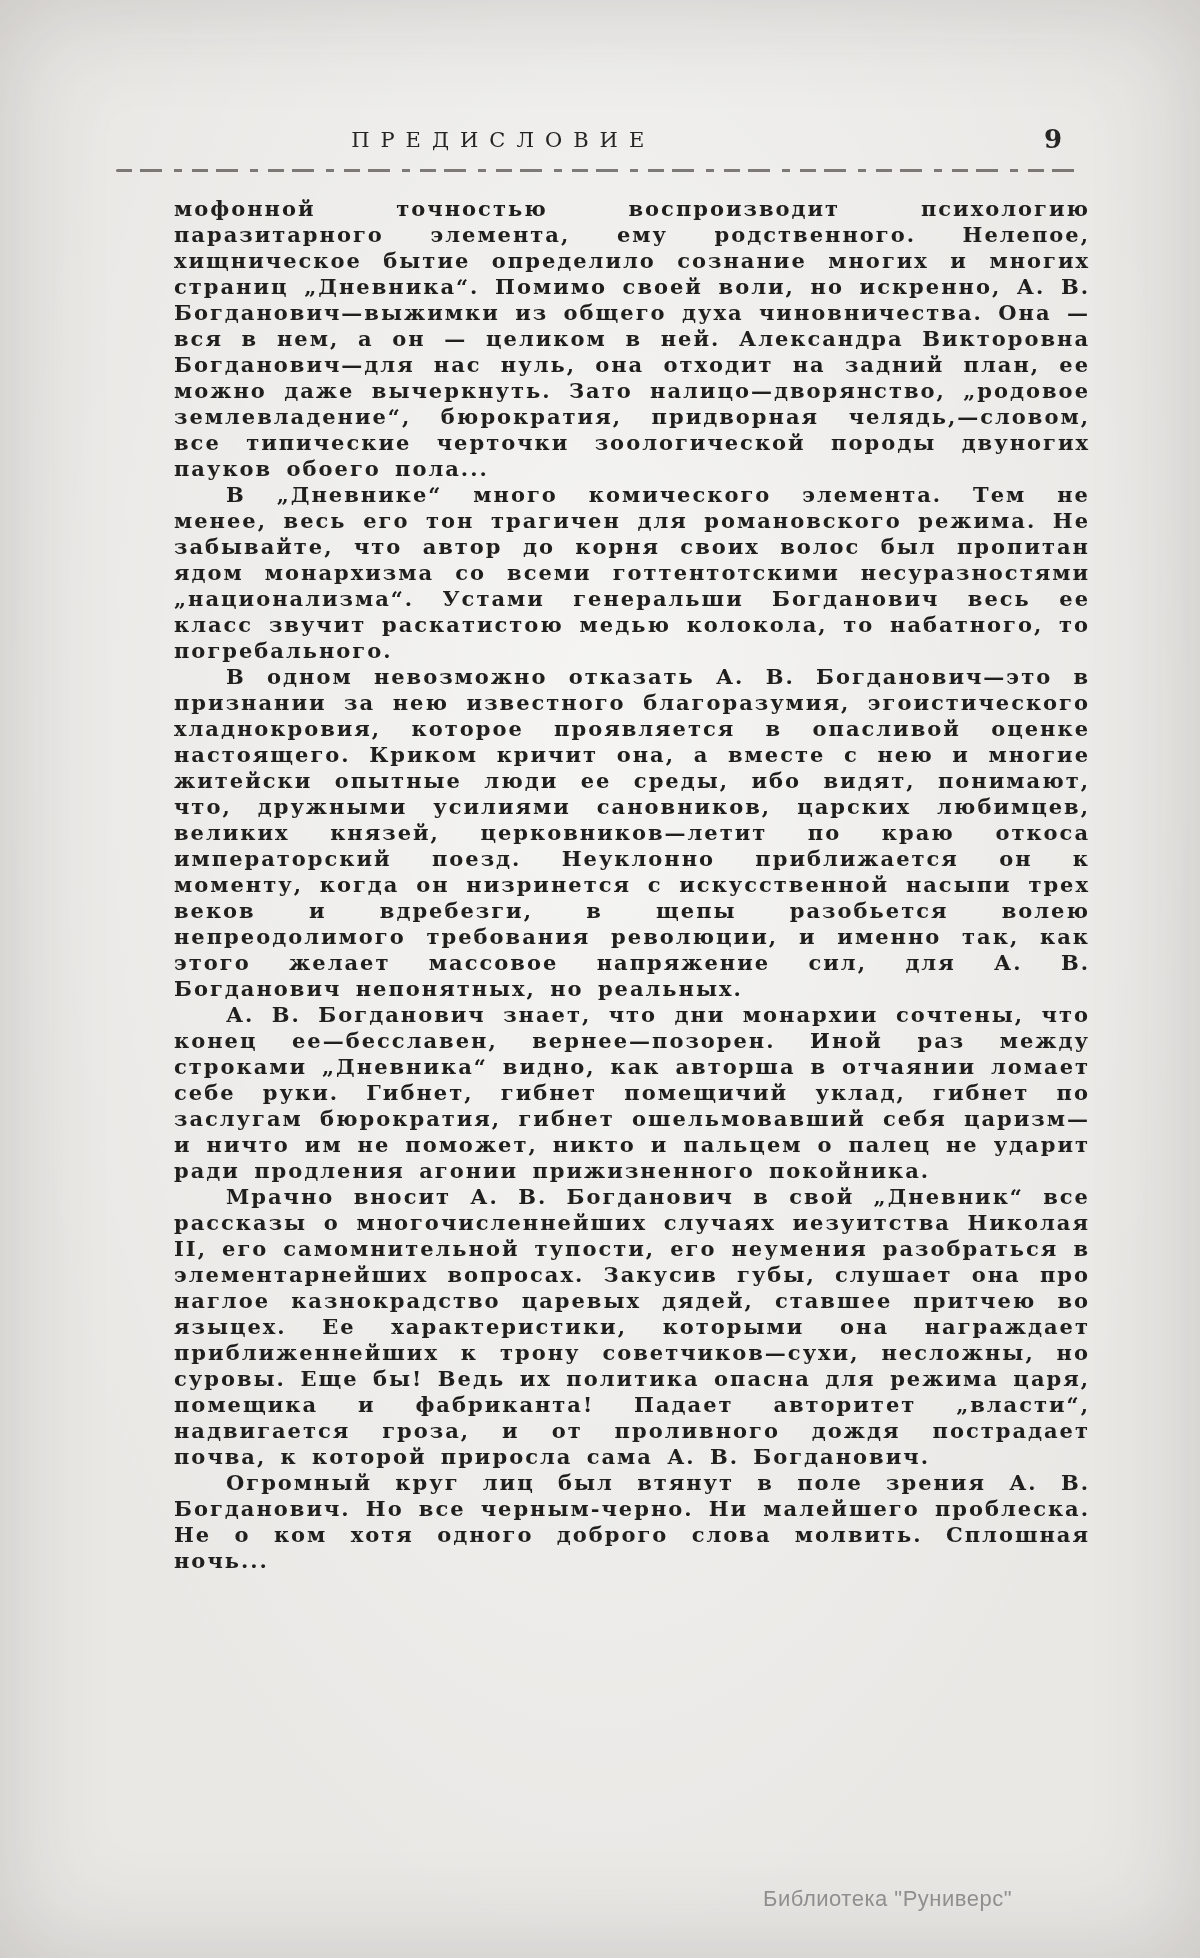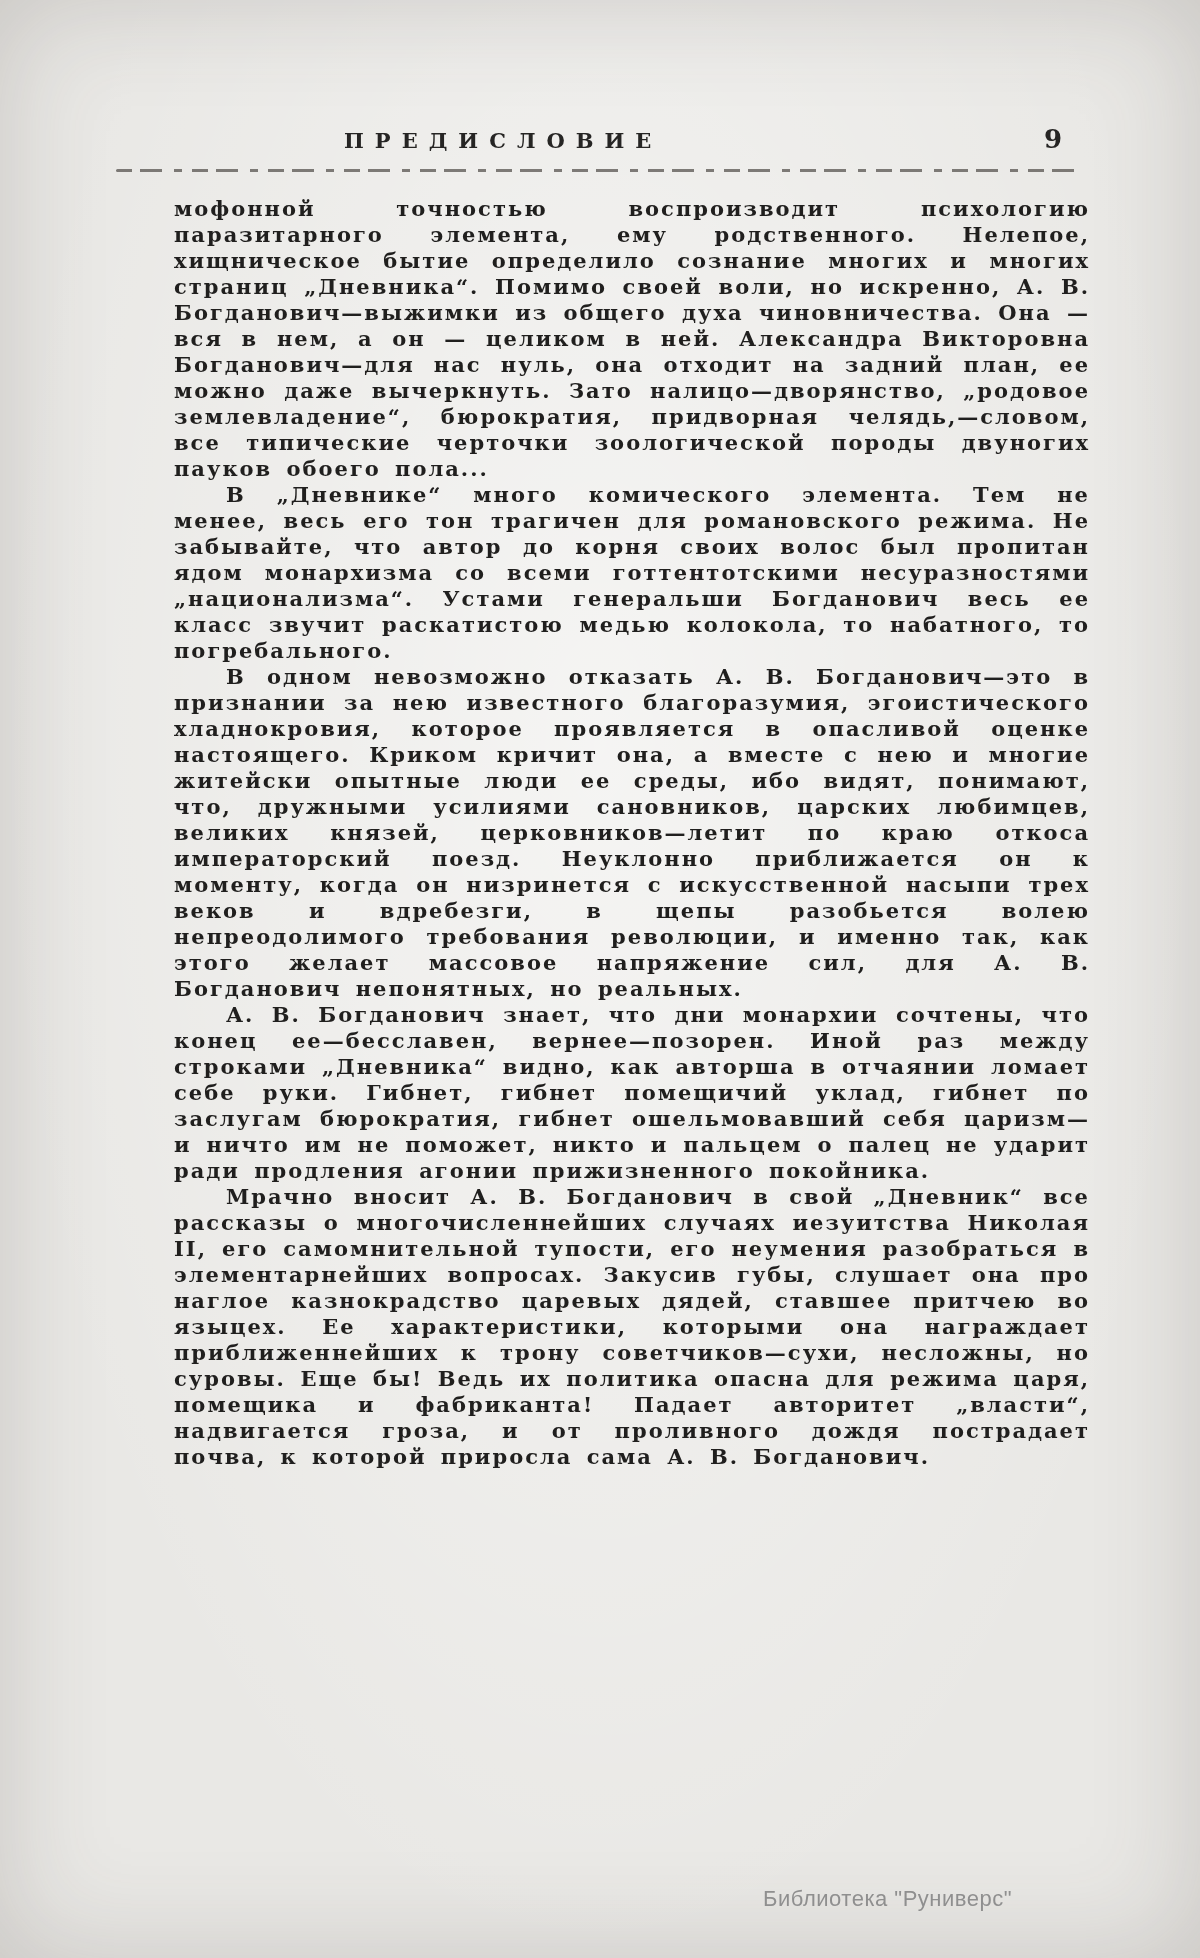--- a/index.html
+++ b/index.html
@@ -22,21 +22,21 @@
     top: 128px;
     left: 120px;
     right: 122px;
     height: 34px;
   }
   .running-title {
     position: absolute;
     left: 40%;
     transform: translateX(-50%);
     font-size: 21px;
-    font-weight: bold;
+    font-weight: normal;
     letter-spacing: 11px;
     color: #262524;
     white-space: nowrap;
   }
   .page-number {
     position: absolute;
     right: 16px;
     top: -4px;
     font-size: 26px;
     font-weight: bold;
@@ -106,17 +106,18 @@
   </header>
 
   <div class="header-rule"></div>
 
   <main class="page-body">
     <p class="para no-indent">мофонной точностью воспроизводит психологию паразитарного элемента, ему родственного. Нелепое, хищническое бытие определило сознание многих и многих страниц „Дневника“. Помимо своей воли, но искренно, А. В. Богданович—выжимки из общего духа чиновничества. Она — вся в нем, а он — целиком в ней. Александра Викторовна Богданович—для нас нуль, она отходит на задний план, ее можно даже вычеркнуть. Зато налицо—дворянство, „родовое землевладение“, бюрократия, придворная челядь,—словом, все типические черточки зоологической породы двуногих пауков обоего пола...</p>
     <p class="para">В „Дневнике“ много комического элемента. Тем не менее, весь его тон трагичен для романовского режима. Не забывайте, что автор до корня своих волос был пропитан ядом монархизма со всеми готтентотскими несуразностями „национализма“. Устами генеральши Богданович весь ее класс звучит раскатистою медью колокола, то набатного, то погребального.</p>
     <p class="para">В одном невозможно отказать А. В. Богданович—это в признании за нею известного благоразумия, эгоистического хладнокровия, которое проявляется в опасливой оценке настоящего. Криком кричит она, а вместе с нею и многие житейски опытные люди ее среды, ибо видят, понимают, что, дружными усилиями сановников, царских любимцев, великих князей, церковников—летит по краю откоса императорский поезд. Неуклонно приближается он к моменту, когда он низринется с искусственной насыпи трех веков и вдребезги, в щепы разобьется волею непреодолимого требования революции, и именно так, как этого желает массовое напряжение сил, для А. В. Богданович непонятных, но реальных.</p>
     <p class="para">А. В. Богданович знает, что дни монархии сочтены, что конец ее—бесславен, вернее—позорен. Иной раз между строками „Дневника“ видно, как авторша в отчаянии ломает себе руки. Гибнет, гибнет помещичий уклад, гибнет по заслугам бюрократия, гибнет ошельмовавший себя царизм—и ничто им не поможет, никто и пальцем о палец не ударит ради продления агонии прижизненного покойника.</p>
     <p class="para">Мрачно вносит А. В. Богданович в свой „Дневник“ все рассказы о многочисленнейших случаях иезуитства Николая II, его самомнительной тупости, его неумения разобраться в элементарнейших вопросах. Закусив губы, слушает она про наглое казнокрадство царевых дядей, ставшее притчею во языцех. Ее характеристики, которыми она награждает приближеннейших к трону советчиков—сухи, несложны, но суровы. Еще бы! Ведь их политика опасна для режима царя, помещика и фабриканта! Падает авторитет „власти“, надвигается гроза, и от проливного дождя пострадает почва, к которой приросла сама А. В. Богданович.</p>
+    <p class="para">Огромный круг лиц был втянут в поле зрения А. В. Богданович. Но все черным-черно. Ни малейшего проблеска. Не о ком хотя одного доброго слова молвить. Сплошная ночь...</p>
   </main>
 
   <div class="watermark">Библиотека "Руниверс"</div>
 
 </div>
 
 </body></html>

